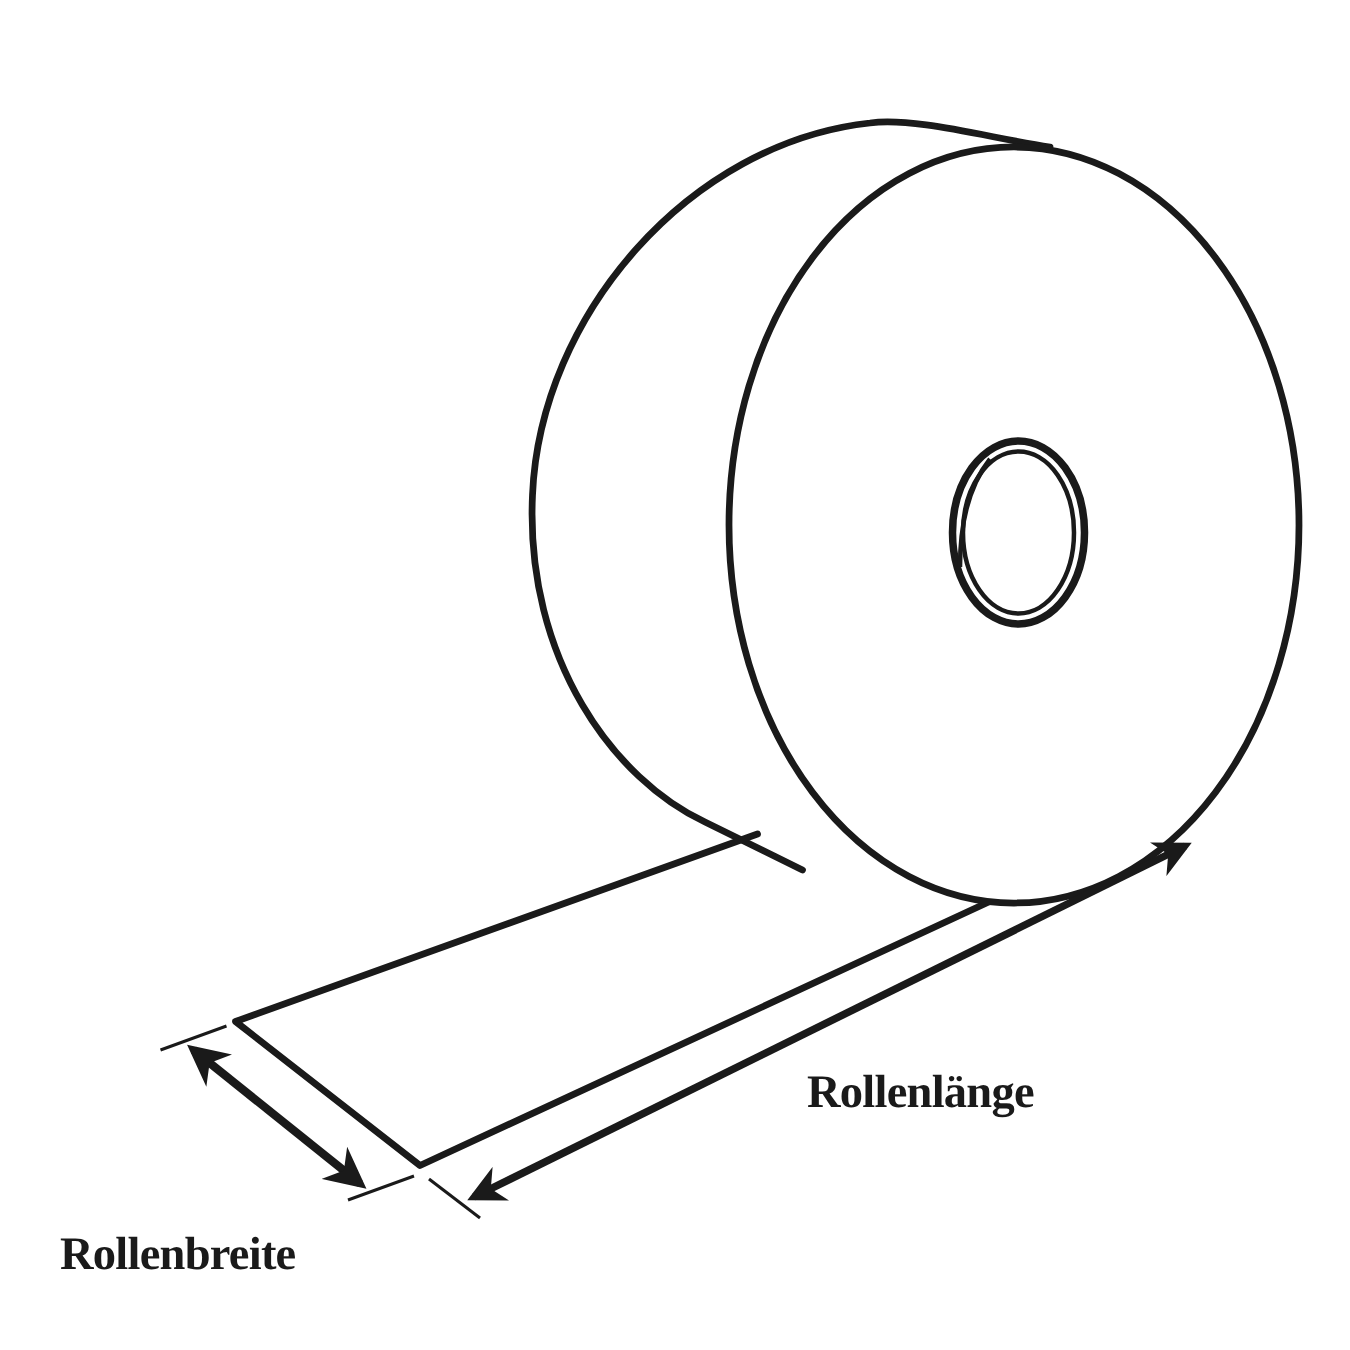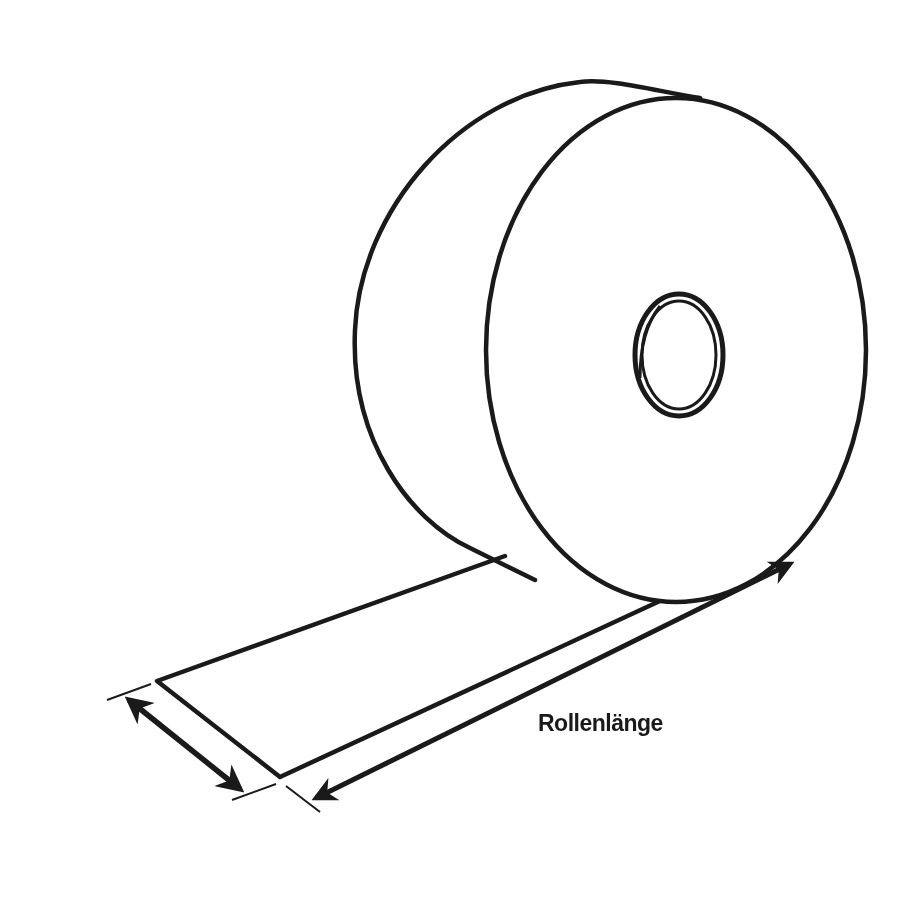--- a/index.html
+++ b/index.html
@@ -1,22 +1,22 @@
 <!DOCTYPE html>
 <html><head>
   <meta charset="utf-8">
   <style>
     html, body { margin: 0; padding: 0; background: #ffffff; }
     body { width: 900px; height: 900px; position: relative; overflow: hidden; }
     .canvas { position: absolute; left: 0; top: 0; width: 900px; height: 900px; }
     .label {
       position: absolute;
-      font-family: Liberation Sans, sans-serif;
+      font-family: Liberation Serif, serif;
       font-weight: bold;
-      font-size: 23px;
+      font-size: 31px;
       color: #1a1a1a;
       letter-spacing: -0.5px;
       white-space: nowrap;
     }
     .label-breite { left: 40px; top: 818px; }
     .label-laenge { left: 538px; top: 710px; }
   </style>
 </head>
 <body>
 
@@ -51,14 +51,15 @@
       <line x1="232" y1="800" x2="276" y2="784" stroke-width="2"></line>
       <line x1="129" y1="700" x2="240" y2="789" stroke-width="5.5" marker-start="url(#ah)" marker-end="url(#ah)"></line>
     </g>
 
     <g stroke="#1a1a1a" fill="none">
       <line x1="286" y1="786" x2="320" y2="812" stroke-width="2"></line>
       <line x1="316" y1="798" x2="790" y2="564" stroke-width="5" marker-start="url(#ah)" marker-end="url(#ah)"></line>
     </g>
   </svg>
 
+  <div class="label label-breite">Rollenbreite</div>
   <div class="label label-laenge">Rollenlänge</div>
 </div>
 
 </body></html>

